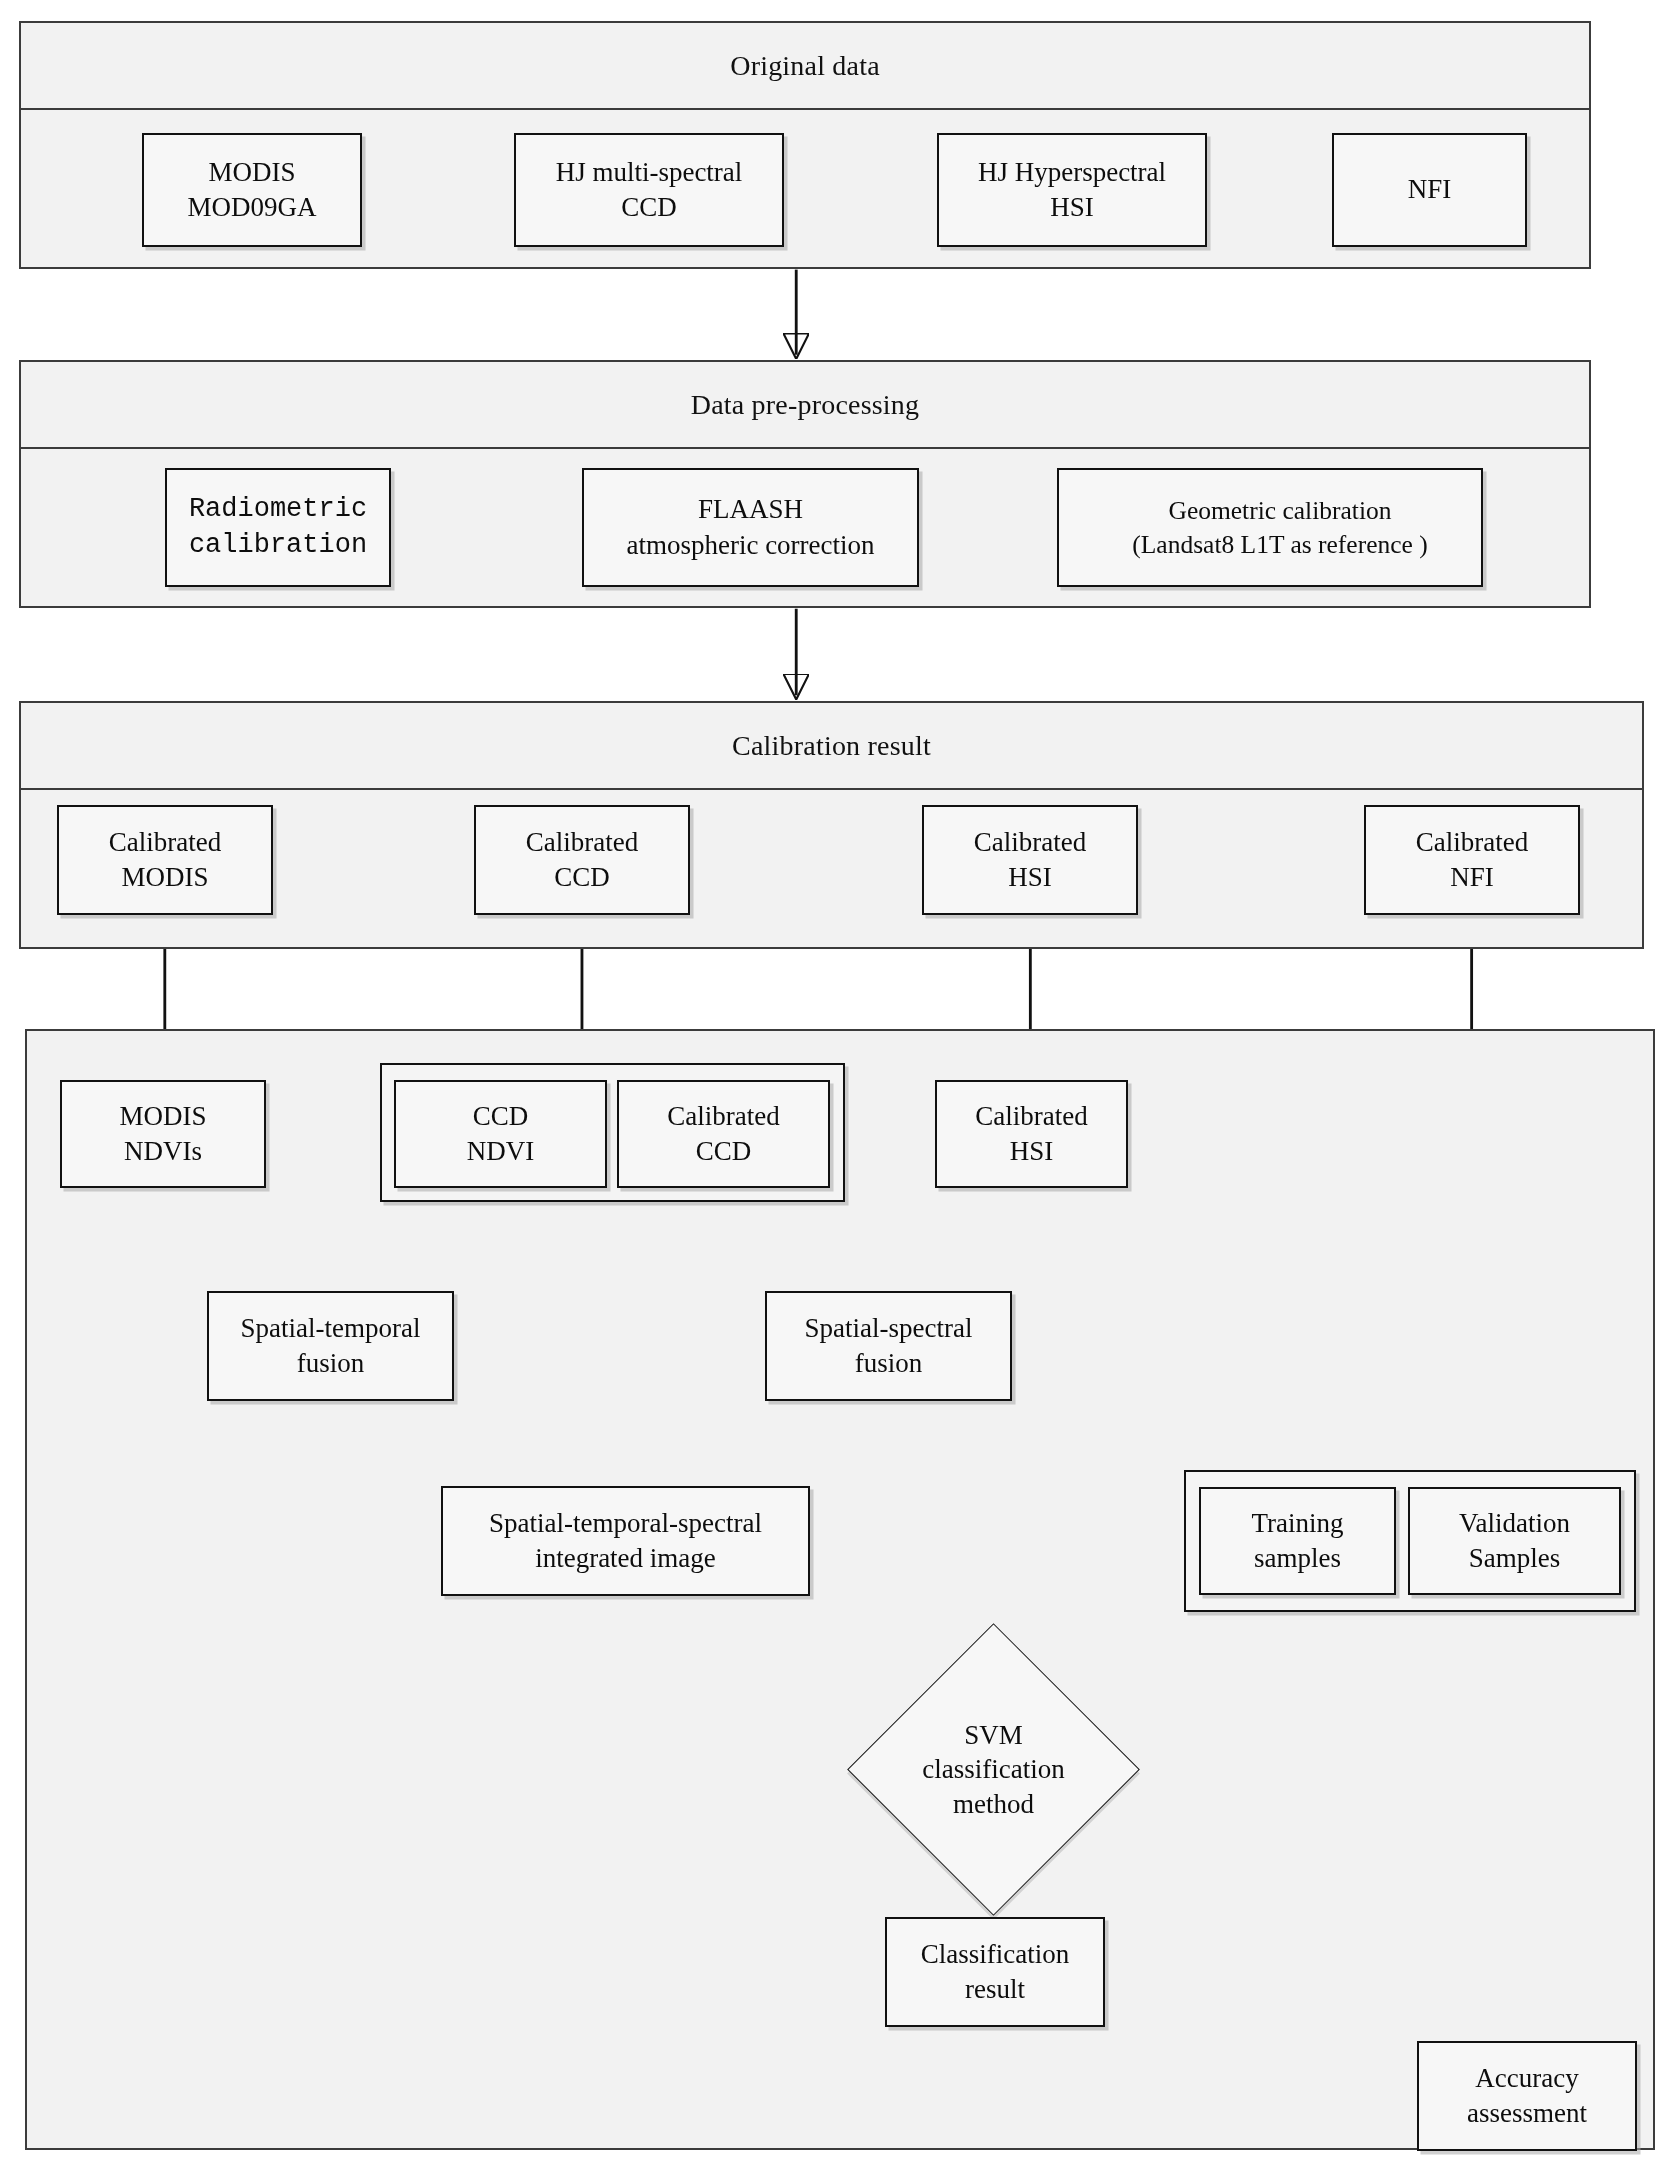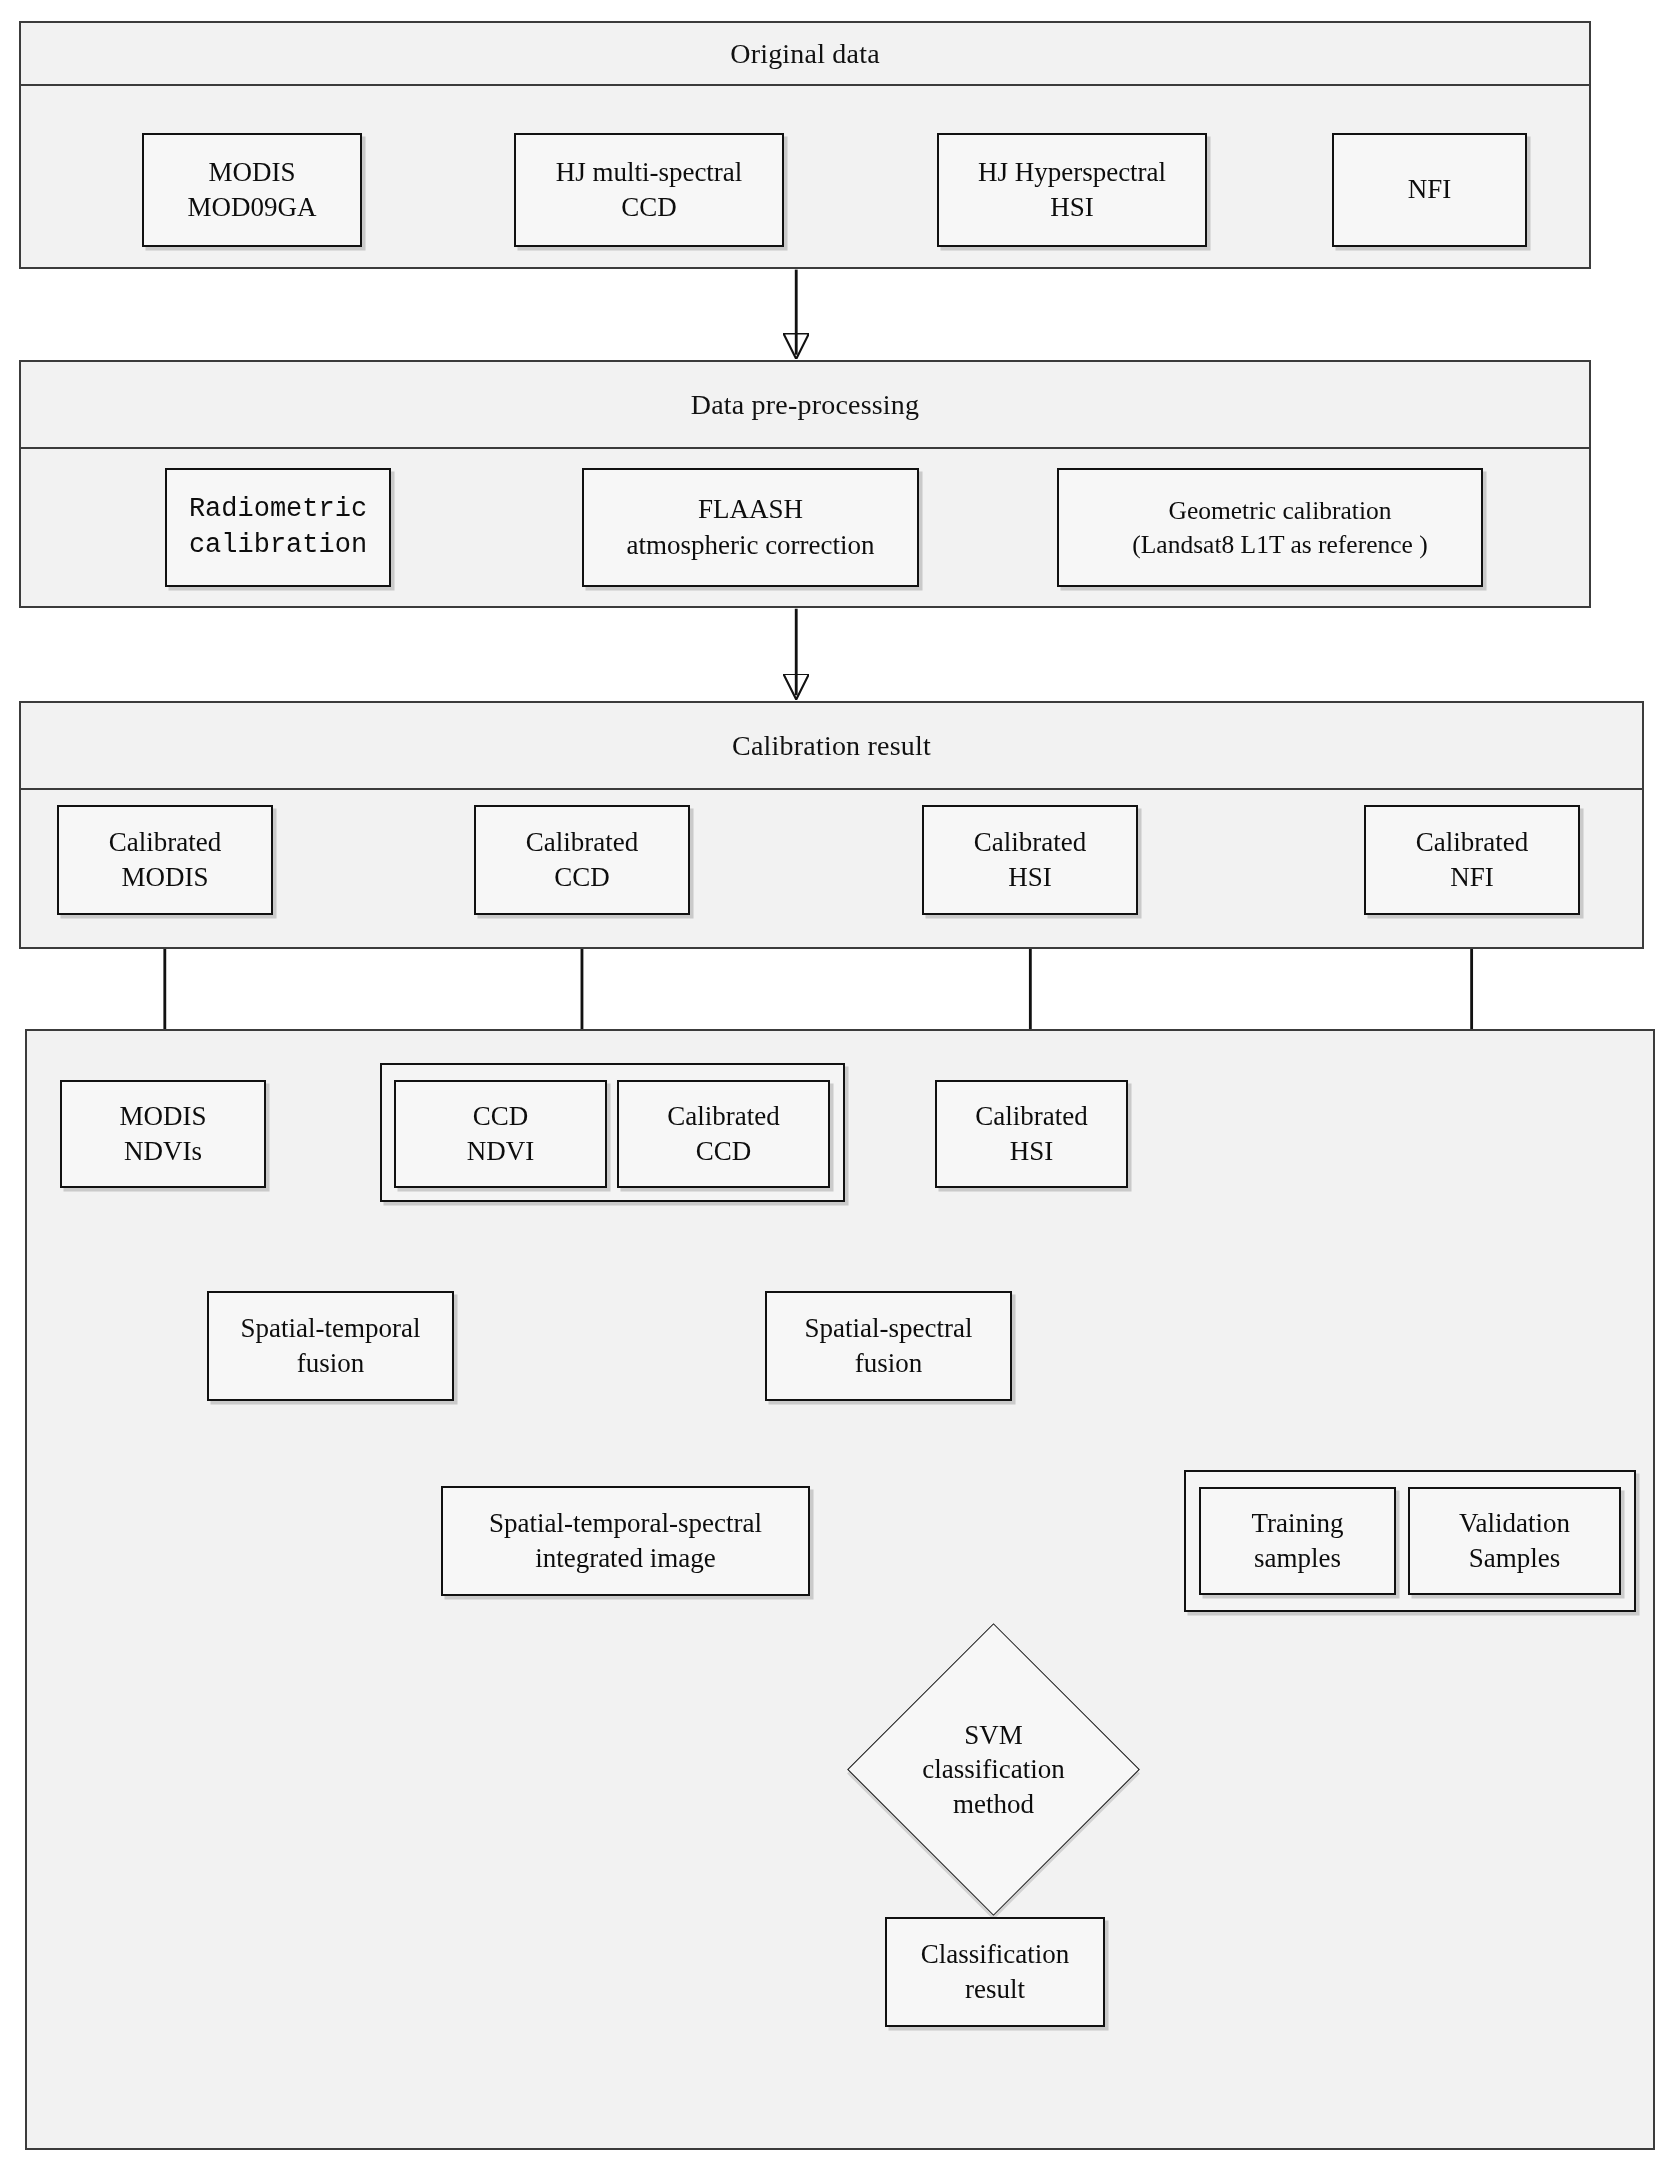--- a/index.html
+++ b/index.html
@@ -116,21 +116,21 @@
     <line x1="1400" y1="2172" x2="1400" y2="2340" stroke-width="4" marker-end="url(#ah)"></line>
 
     <line x1="1400" y1="2545" x2="1400" y2="2702" stroke-width="4" marker-end="url(#ah)"></line>
 
     <line x1="1558" y1="2763" x2="2150" y2="2763" stroke-width="4"></line>
 
     <line x1="2150" y1="2248" x2="2150" y2="2870" stroke-width="4" marker-end="url(#ah)"></line>
   </svg>
 
   <div class="panel" style="left:19px;top:21px;width:1572px;height:248px;">
-    <div class="panel-head" style="height:63px;">
+    <div class="panel-head" style="height:87px;">
       <span>Original data</span>
     </div>
   </div>
   <div class="node" style="left:142px;top:133px;width:220px;height:114px;">
     <span class="ln">MODIS</span>
     <span class="ln">MOD09GA</span>
   </div>
   <div class="node" style="left:514px;top:133px;width:270px;height:114px;">
     <span class="ln">HJ multi-spectral</span>
     <span class="ln">CCD</span>
@@ -236,15 +236,19 @@
       <span class="ln">classification</span><br>
       <span class="ln">method</span>
     </div>
   </div>
 
   <div class="node" style="left:885px;top:1917px;width:220px;height:110px;">
     <span class="ln">Classification</span>
     <span class="ln">result</span>
   </div>
 
+  <div class="node" style="left:1417px;top:2041px;width:220px;height:110px;">
+    <span class="ln">Accuracy</span>
+    <span class="ln">assessment</span>
+  </div>
 
 </div>
 
 
 </body></html>

